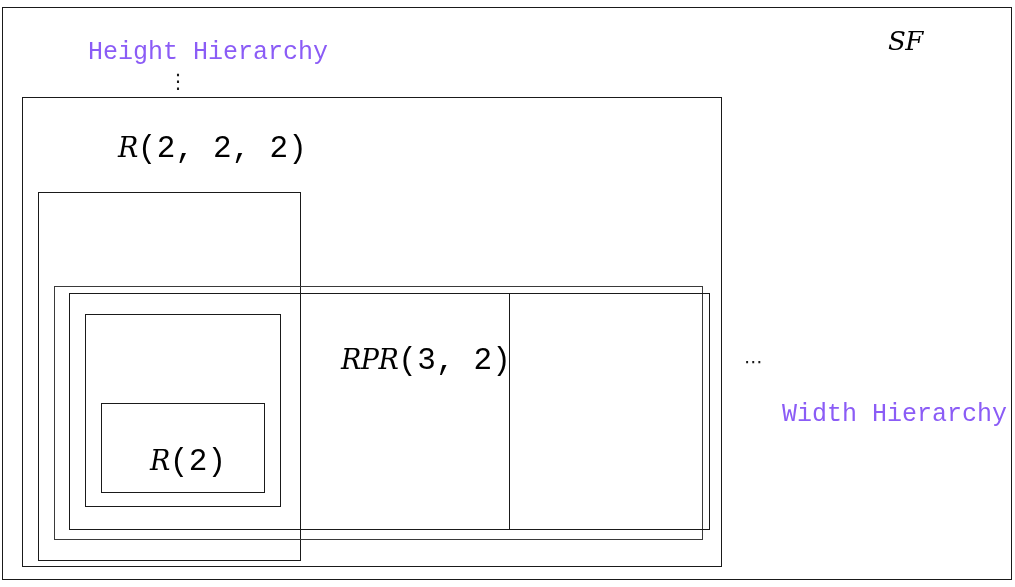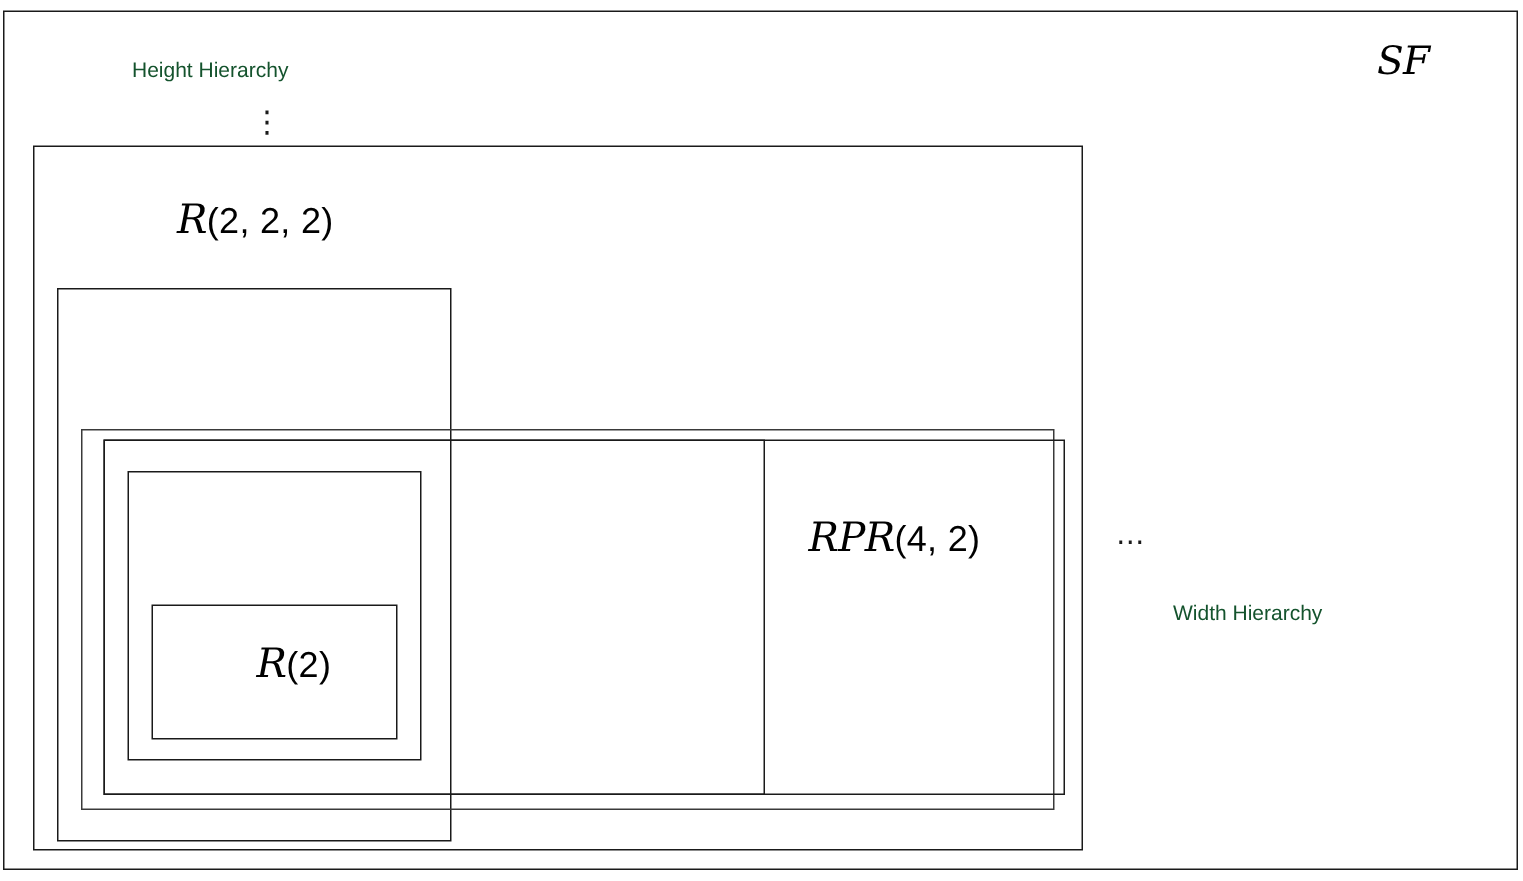--- a/index.html
+++ b/index.html
@@ -39,35 +39,35 @@
     font-size: 25px;
     letter-spacing: 0.2px;
   }
   .math .cal {
     font-family: "DejaVu Serif", "Liberation Serif", serif;
     font-style: italic;
     font-size: 27px;
     letter-spacing: -0.5px;
   }
   .math .num {
-    font-family: Liberation Sans, sans-serif;
+    font-family: Liberation Mono, monospace;
     font-style: normal;
-    font-size: 24px;
+    font-size: 31px;
   }
   .sf {
     font-family: "DejaVu Serif", "Liberation Serif", serif;
     font-style: italic;
     font-size: 26px;
     letter-spacing: -0.5px;
   }
   .plain {
-    font-family: Liberation Sans, sans-serif;
-    font-size: 14px;
+    font-family: Liberation Mono, monospace;
+    font-size: 25px;
     font-style: normal;
-    color: #14532d;
+    color: #8b5cf6;
   }
   .vdots {
     font-family: "DejaVu Sans", sans-serif;
     font-size: 20px;
     line-height: 1;
     color: #1a1a1a;
   }
   .hdots {
     font-family: "DejaVu Sans", sans-serif;
     font-size: 19px;
@@ -75,47 +75,47 @@
     color: #1a1a1a;
   }
 </style>
 </head>
 <body>
 
 <div id="canvas">
 
   <div class="box" style="left:2px; top:7px; width:1010px; height:573px;"></div>
 
-  <div class="lbl sf" style="left:918px; top:26px;">
+  <div class="lbl sf" style="left:888px; top:26px;">
     <span class="cal">SF</span>
   </div>
 
   <div class="lbl plain" style="left:88px; top:38px;">Height Hierarchy</div>
 
   <div class="lbl vdots" style="left:168px; top:71px;">⋮</div>
 
   <div class="box" style="left:22px; top:97px; width:700px; height:470px;"></div>
   <div class="lbl math" style="left:118px; top:131px;">
     <span class="cal">R</span><span class="num">(2, 2, 2)</span>
   </div>
 
   <div class="box" style="left:38px; top:192px; width:263px; height:369px;"></div>
 
   <div class="box thin" style="left:54px; top:286px; width:649px; height:254px;"></div>
 
   <div class="box" style="left:69px; top:293px; width:641px; height:237px;"></div>
-  <div class="lbl math" style="left:539px; top:343px;">
-    <span class="cal">RPR</span><span class="num">(4, 2)</span>
-  </div>
 
   <div class="box" style="left:69px; top:293px; width:441px; height:237px;"></div>
+  <div class="lbl math" style="left:341px; top:343px;">
+    <span class="cal">RPR</span><span class="num">(3, 2)</span>
+  </div>
 
   <div class="box" style="left:85px; top:314px; width:196px; height:193px;"></div>
 
   <div class="box" style="left:101px; top:403px; width:164px; height:90px;"></div>
-  <div class="lbl math" style="left:150px; top:427px;margin-left:21px;">
+  <div class="lbl math" style="left:150px; top:444px;">
     <span class="cal">R</span><span class="num">(2)</span>
   </div>
 
   <div class="lbl hdots" style="left:744px; top:352px;">⋯</div>
   <div class="lbl plain" style="left:782px; top:352px;margin-top:48px;">Width Hierarchy</div>
 
 </div>
 
 </body></html>

